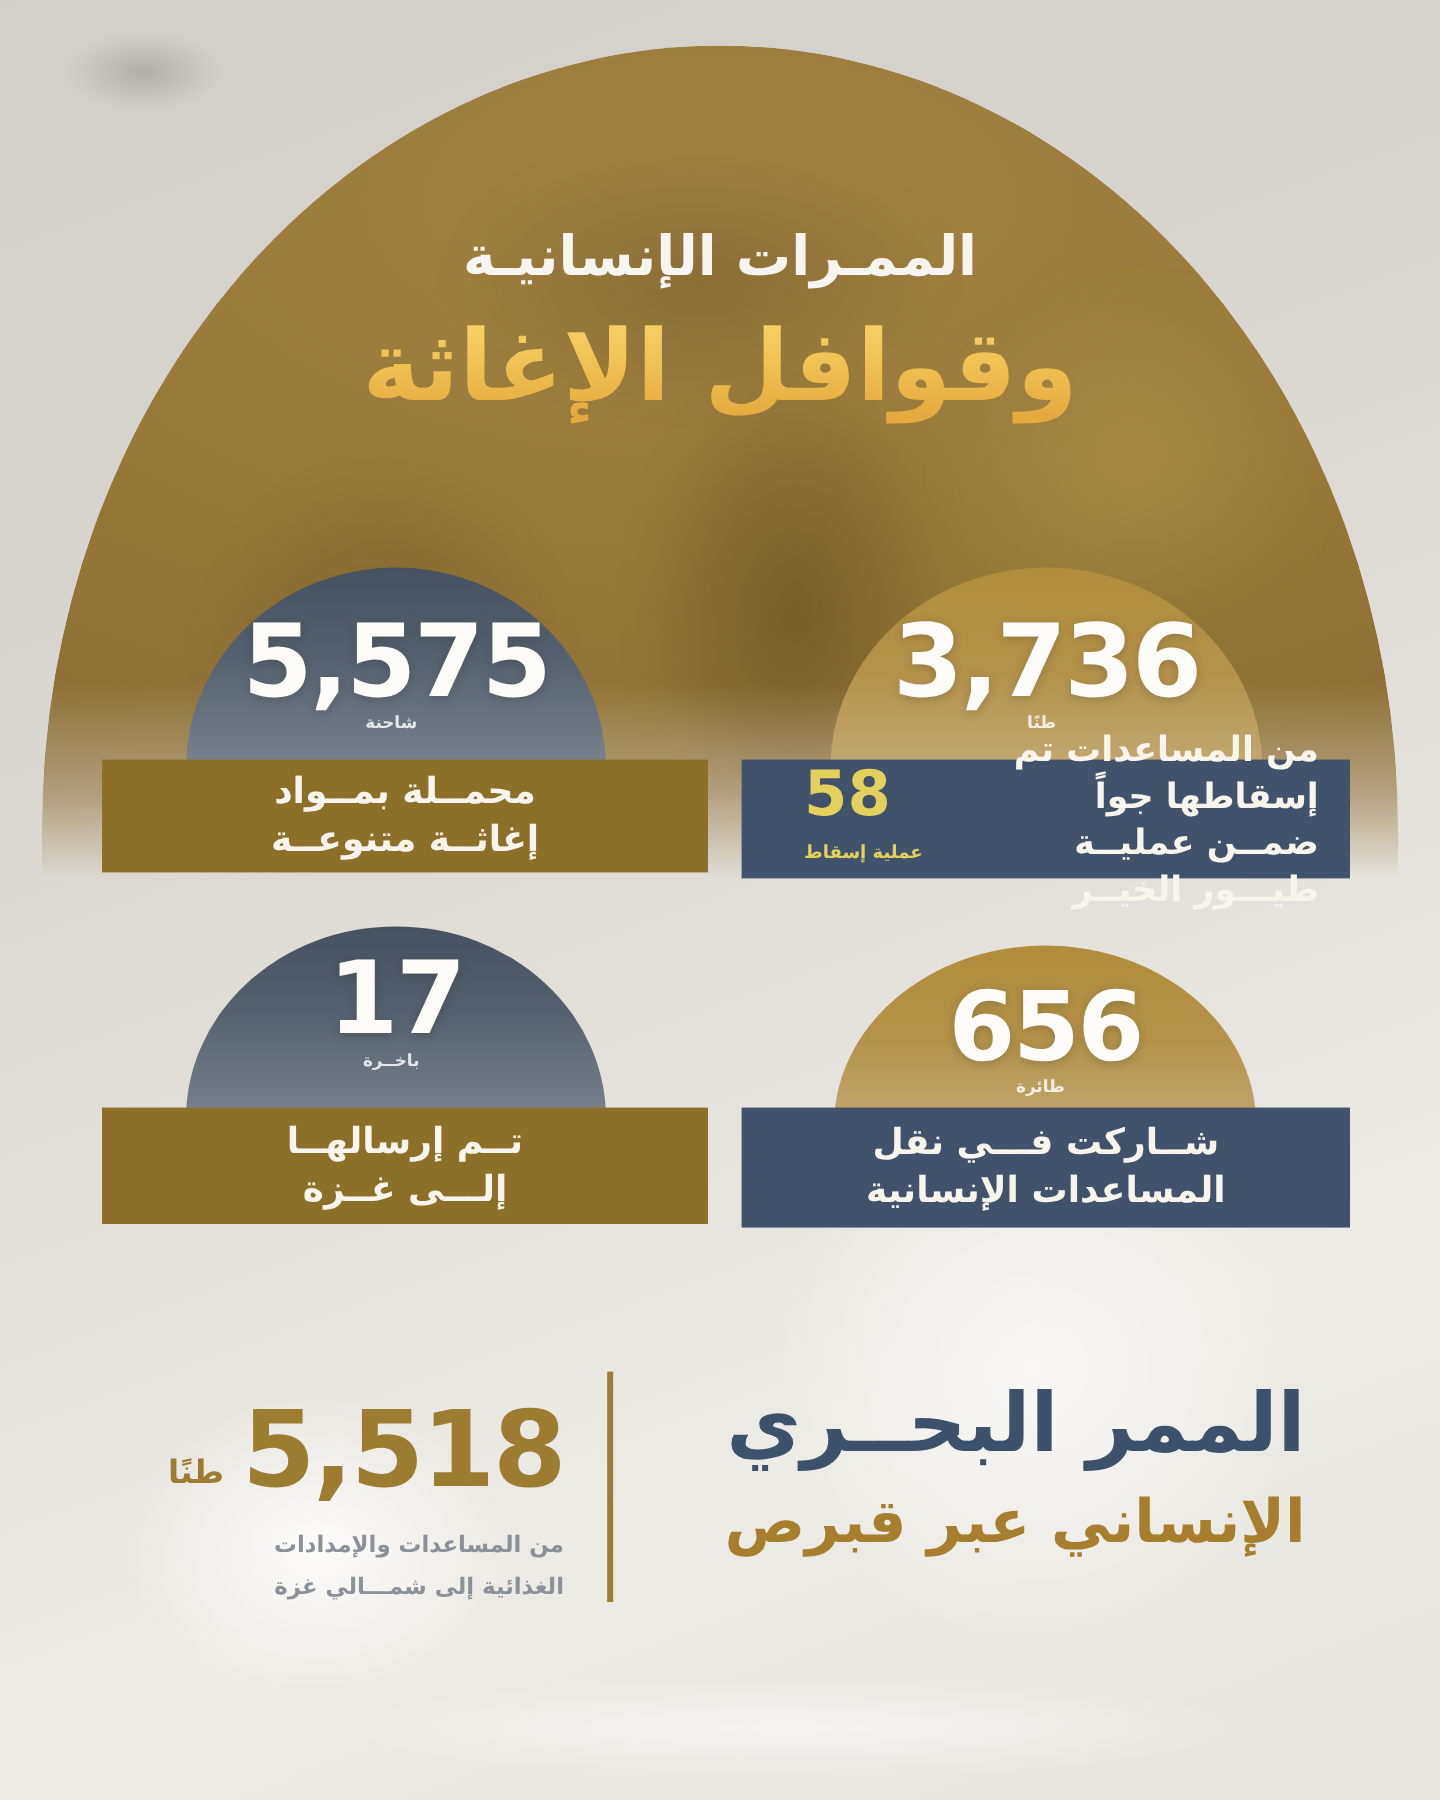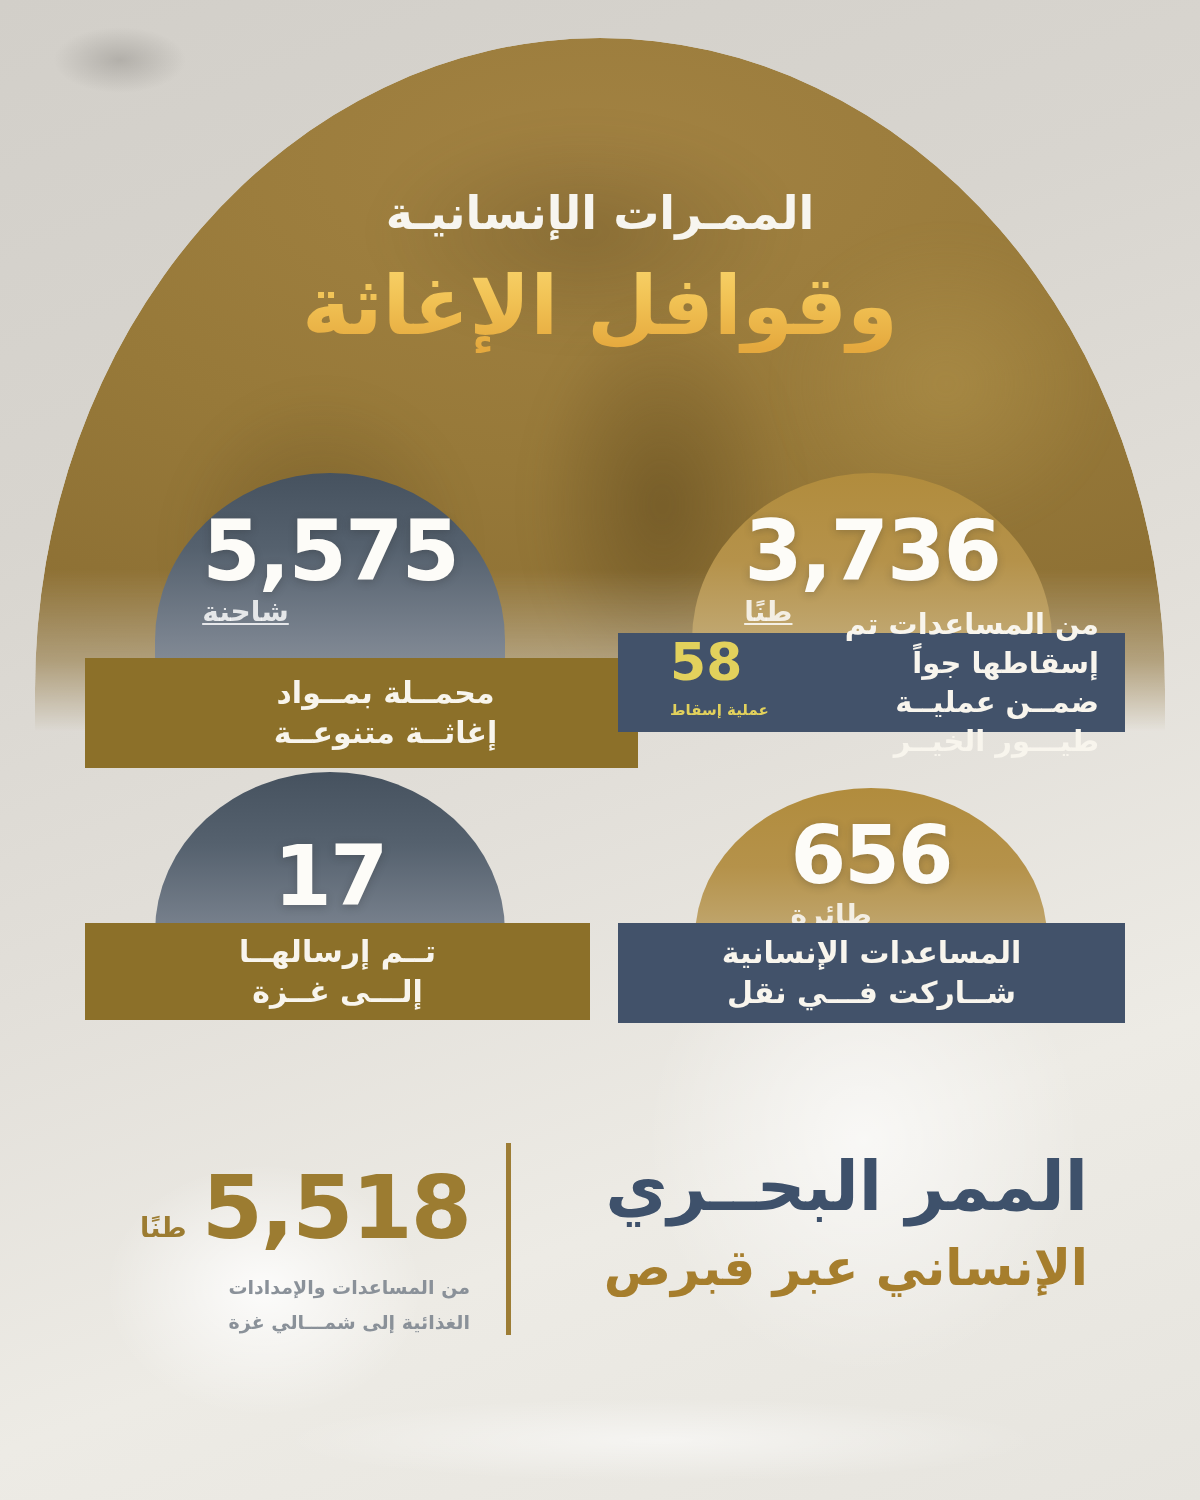--- a/index.html
+++ b/index.html
@@ -48,41 +48,41 @@
     display:flex;flex-direction:column;align-items:center;
   }
   .dome-blue{background:linear-gradient(180deg,#46525f 0%,#55616e 30%,#79828e 66%,#9aa0a6 100%);}
   .dome-gold{background:linear-gradient(180deg,#b18c3d 0%,#b5924a 35%,#c3ac79 72%,#cfc3a8 100%);}
   .stat-inner{margin-top:34px;text-align:center;}
   .num{
     direction:ltr;font-size:84px;font-weight:bold;color:#fdfcf8;
     letter-spacing:-2px;line-height:1.05;
     text-shadow:0 2px 8px rgba(40,40,40,.25);
   }
-  .unit{font-size:28px;font-weight:bold;color:rgba(255,255,255,.82);text-align:left;padding-right:8px;margin-top:0px;text-decoration:underline;}
+  .unit{font-size:14px;font-weight:bold;color:rgba(255,255,255,.82);text-align:center;padding-right:8px;margin-top:0px;}
   .band{
     position:absolute;z-index:3;direction:rtl;
     display:flex;align-items:center;justify-content:center;
     color:#f8f5ed;font-weight:bold;font-size:30px;line-height:40px;text-align:center;
   }
   .band-gold{background:#8c7029;}
   .band-blue{background:#42526a;}
   .band .lines span{display:block;}
   
   .m1 .dome{left:155px;top:473px;width:350px;height:250px;border-radius:175px 175px 0 0 / 167px 167px 0 0;}
-  .m1 .band{left:85px;top:658px;width:505px;height:110px;padding-left:48px;}
+  .m1 .band{left:85px;top:633px;width:505px;height:94px;}
   .m2 .dome{left:692px;top:473px;width:360px;height:250px;border-radius:180px 180px 0 0 / 167px 167px 0 0;}
   .m2 .band{left:618px;top:633px;width:507px;height:99px;justify-content:flex-start;padding:0;}
   .m2 .lines{flex:1;text-align:right;padding-right:26px;font-size:29px;line-height:39px;}
   .badge{flex:none;text-align:left;color:#e2d15c;margin-left:52px;margin-right:18px;}
   .badge-num{direction:ltr;font-size:52px;font-weight:bold;line-height:1;}
   .badge-label{font-size:15px;font-weight:bold;margin-top:2px;}
   .m3 .dome{left:155px;top:772px;width:350px;height:240px;border-radius:175px 175px 0 0 / 160px 160px 0 0;}
   .m3 .band{left:85px;top:923px;width:505px;height:97px;}
-  .m3 .stat-inner{margin-top:60px;}
+  .m3 .stat-inner{margin-top:16px;}
   .m4 .dome{left:695px;top:788px;width:352px;height:225px;border-radius:176px 176px 0 0 / 150px 150px 0 0;}
   .m4 .band{left:618px;top:923px;width:507px;height:100px;}
   .m4 .stat-inner{margin-top:26px;}
   .m4 .num{font-size:80px;}
   
   .divider{position:absolute;left:506px;top:1143px;width:5px;height:192px;background:#9d7d35;z-index:2;}
   .sea-title{position:absolute;right:112px;top:1150px;text-align:right;direction:rtl;z-index:2;}
   .sea-title .t1{font-size:68px;font-weight:bold;color:#3e516b;line-height:1.1;}
   .sea-title .t2{font-size:50px;font-weight:bold;color:#a67e2d;margin-top:16px;line-height:1.1;}
   .sea-num{position:absolute;right:730px;top:1156px;direction:ltr;font-size:88px;font-weight:bold;color:#9c7c31;letter-spacing:-2px;z-index:2;text-align:center;}
@@ -156,22 +156,22 @@
 
   <div class="module m4">
     <div class="dome dome-gold">
       <div class="stat-inner">
         <div class="num">656</div>
         <div class="unit">طائرة</div>
       </div>
     </div>
     <div class="band band-blue">
       <div class="lines">
+        <span>شــاركت فـــي نقل</span>
         <span>المساعدات الإنسانية</span>
-        <span>شــاركت فـــي نقل</span>
       </div>
     </div>
   </div>
 
   <div class="divider"></div>
 
   <div class="sea-title">
     <div class="t1">الممر البحــري</div>
     <div class="t2">الإنساني عبر قبرص</div>
   </div>

